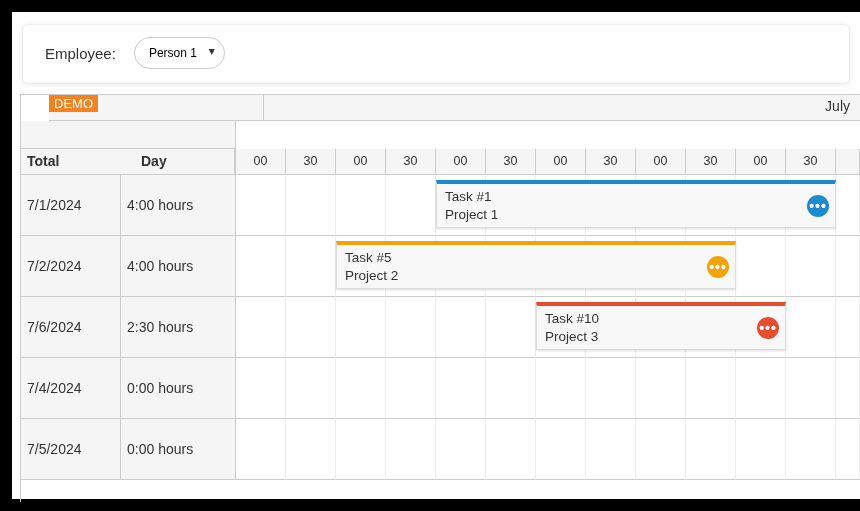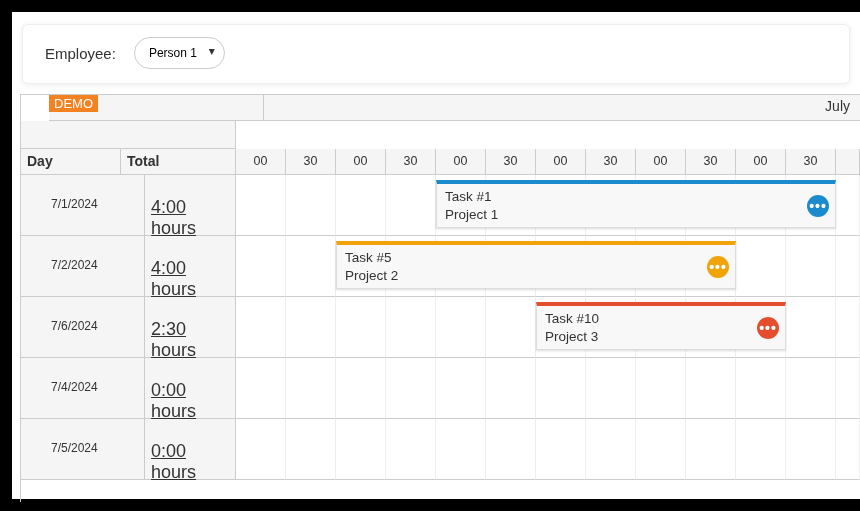--- a/index.html
+++ b/index.html
@@ -30,22 +30,22 @@
   .rowheads-cols { width: 215px; display: flex; border-right: 1px solid #ccc; border-bottom: 1px solid #ccc; background: #f5f5f5; }
   .rowheads-cols .col { font-weight: 600; padding: 4px 6px; font-size: 14px; }
   .rowheads-cols .col.day { width: 100px; border-right: 1px solid #ccc; }
   .rowheads-cols .col.total { flex: 1; }
   .subhours-band { flex: 1; display: flex; }
   .sub-cell { width: 50px; text-align: center; font-size: 12.5px; border-right: 1px solid #ccc; border-bottom: 1px solid #ccc; background: #f5f5f5; padding-top: 5px; }
 
   .rows { position: relative; }
   .row { display: flex; height: 61px; }
   .row .rhead { width: 215px; display: flex; border-right: 1px solid #ccc; border-bottom: 1px solid #ccc; background: #f5f5f5; }
-  .row .rhead .day { width: 100px; padding: 22px 6px 0 6px; border-right: 1px solid #ccc; font-size: 12px; margin-left: 24px; }
-  .row .rhead .total { flex: 1; padding: 22px 6px 0 6px; font-size: 18px; text-decoration: underline; }
+  .row .rhead .day { width: 100px; padding: 22px 6px 0 6px; border-right: 1px solid #ccc; font-size: 14px; }
+  .row .rhead .total { flex: 1; padding: 22px 6px 0 6px; font-size: 14px; }
   .row .grid { flex: 1; position: relative; display: flex; }
   .row .grid .cell { width: 50px; border-right: 1px solid #eee; border-bottom: 1px solid #ccc; }
 
   
   .task { position: absolute; top: 5px; height: 48px; background: #f8f8f8; border: 1px solid #ddd; box-shadow: 0 1px 2px rgba(0,0,0,0.15); border-top-width: 4px; padding: 4px 8px 0 8px; font-size: 13.5px; line-height: 1.3; cursor: pointer; }
   .task .menu-btn { position: absolute; right: 6px; top: 11px; width: 22px; height: 22px; border-radius: 50%; color: #fff; display: flex; align-items: center; justify-content: center; font-size: 14px; font-weight: bold; letter-spacing: 1px; cursor: pointer; }
   .task.blue   { border-top-color: #1b8bce; } .task.blue   .menu-btn { background: #1b8bce; }
   .task.orange { border-top-color: #f0a30a; } .task.orange .menu-btn { background: #f0a30a; }
   .task.red    { border-top-color: #e64d2e; } .task.red    .menu-btn { background: #e64d2e; }
 </style>
@@ -71,22 +71,22 @@
       </div>
       <div class="top-title-band">July</div>
     </div>
 
     <div class="sched-hours">
       <div class="rowhead-spacer"></div>
     </div>
 
     <div class="sched-subhours">
       <div class="rowheads-cols">
+        <div class="col total">Total</div>
         <div class="col day">Day</div>
-        <div class="col total">Total</div>
       </div>
       <div class="subhours-band" id="subhours-band">
             <div class="sub-cell">00</div>
             <div class="sub-cell">30</div>
             <div class="sub-cell">00</div>
             <div class="sub-cell">30</div>
             <div class="sub-cell">00</div>
             <div class="sub-cell">30</div>
             <div class="sub-cell">00</div>
             <div class="sub-cell">30</div>

